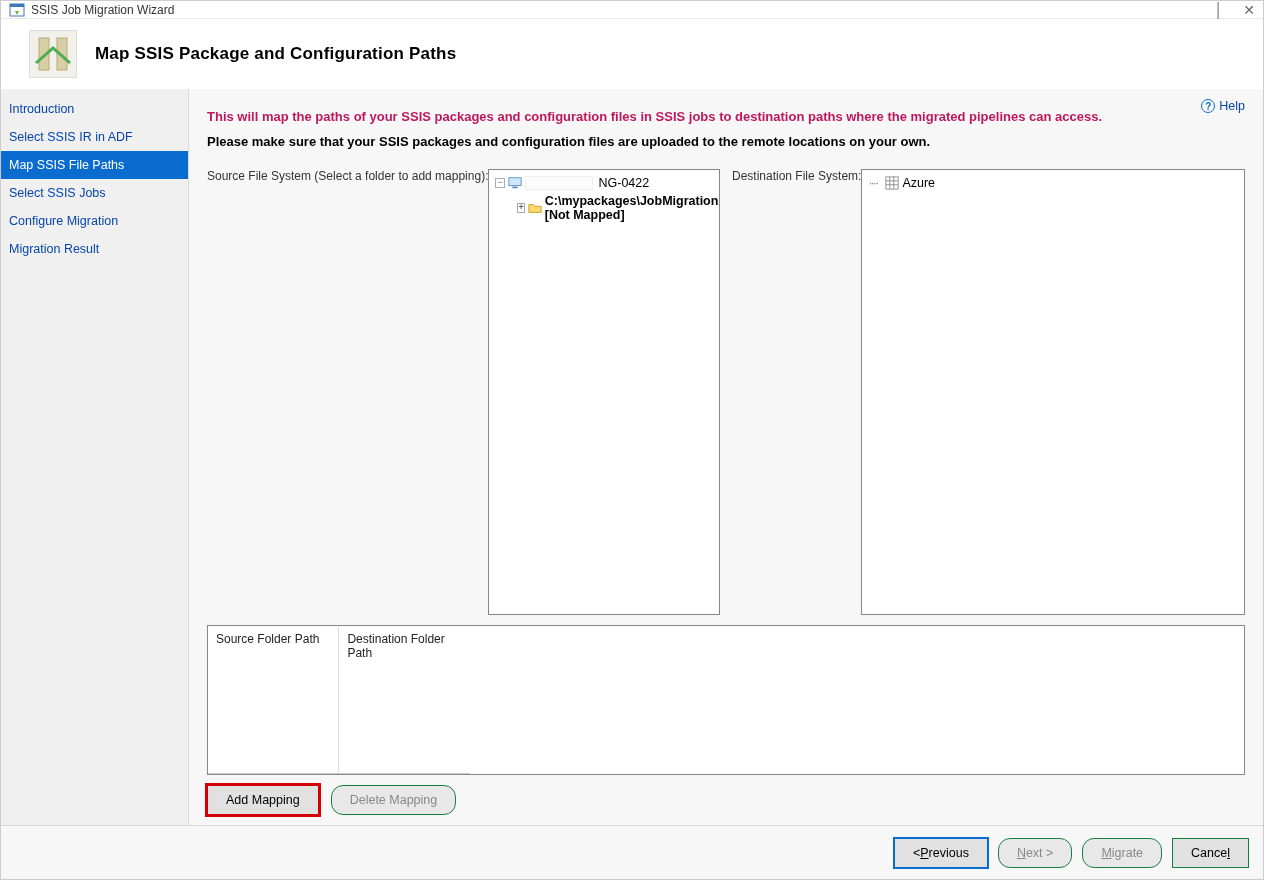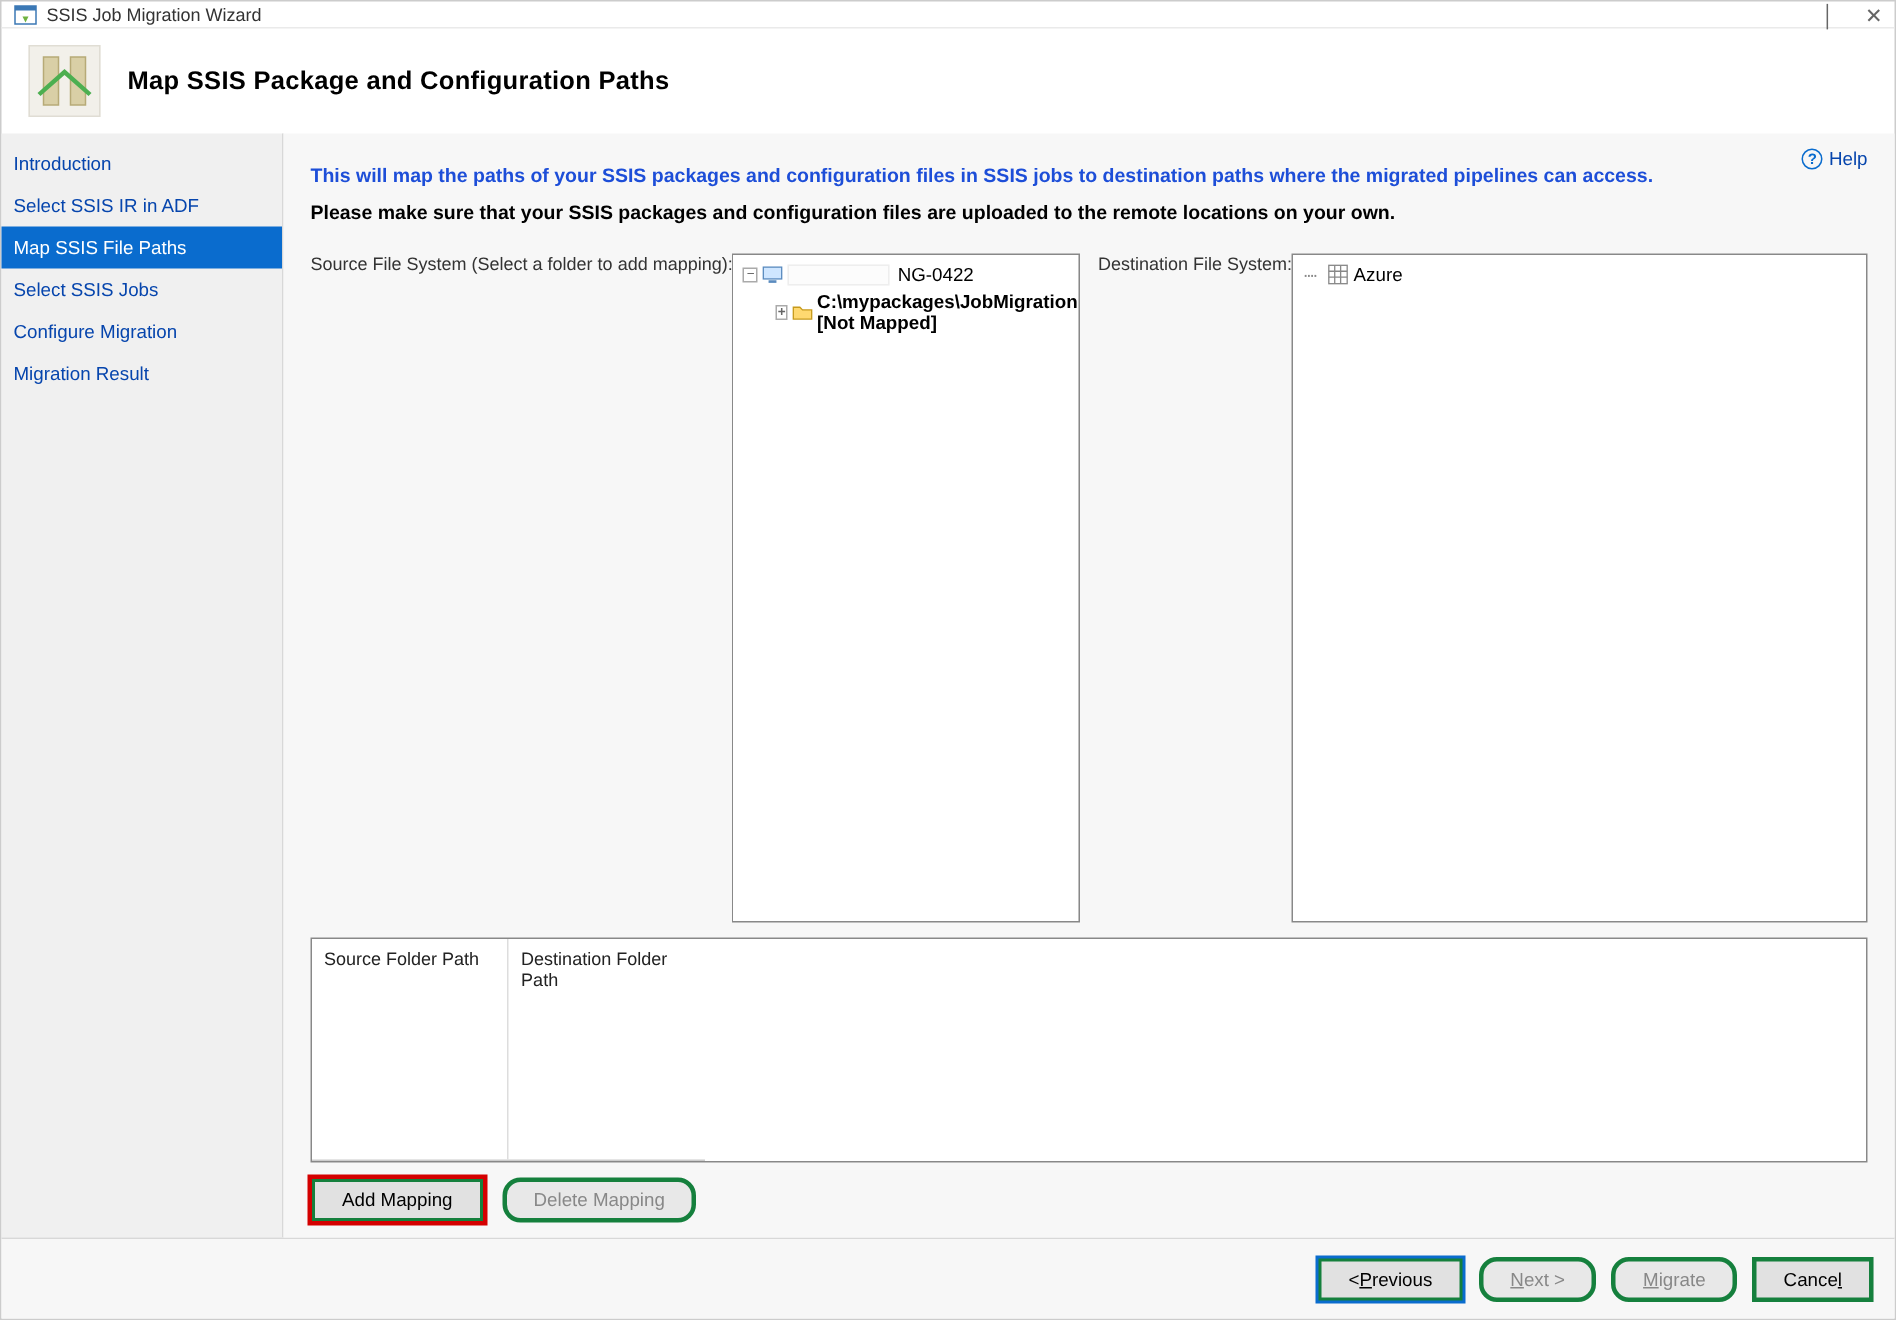--- a/index.html
+++ b/index.html
@@ -3,50 +3,50 @@
 <meta charset="utf-8">
 <style>
   * { box-sizing: border-box; }
   html, body { margin:0; padding:0; font-family:"Segoe UI", Tahoma, Arial, sans-serif; font-size:12px; color:#000; background:#fff;}
   .window { width:1264px; height:880px; display:flex; flex-direction:column; border:1px solid #ccc; background:#fff; position:relative; }
   .titlebar { height:18px; display:flex; align-items:center; padding:0 8px; font-size:12px; color:#333; border-bottom:1px solid #eaeaea;}
   .titlebar .app-icon { width:16px; height:16px; margin-right:6px; display:inline-flex; align-items:center; justify-content:center;}
   .titlebar-spacer { flex:1; }
   .win-controls { display:flex; gap:20px; align-items:center; color:#666;}
   .win-controls span { cursor:default; font-size:14px; }
-  .header { height:70px; display:flex; align-items:center; padding:0 18px; }
+  .header { height:70px; display:flex; align-items:center; padding:0 28px; }
   .header-icon { width:48px; height:48px; margin-right:18px; display:flex; align-items:center; justify-content:center; background:#f2f0ea; border:1px solid #e0ddd4;}
   .header-icon svg { width:40px; height:40px; }
   .header-title { font-size:17px; font-weight:700; letter-spacing:0.2px;}
   .body { flex:1; display:flex; min-height:0;}
   .sidebar { width:188px; background:#f0f0f0; border-right:1px solid #d8d8d8; padding-top:6px;}
   .sidebar-item { padding:7px 10px 7px 8px; font-size:12.5px; color:#0645ad; cursor:pointer;}
   .sidebar-item.active { background:#0a6cce; color:#fff;}
   .content { flex:1; background:#f7f7f7; padding:14px 18px 10px 18px; display:flex; flex-direction:column; min-height:0; position:relative;}
   .help-link { position:absolute; top:10px; right:18px; display:flex; align-items:center; gap:4px; color:#0645ad; font-size:12.5px;}
   .help-link .qicon { width:14px; height:14px; border-radius:50%; border:1.5px solid #0a6cce; display:inline-flex; align-items:center; justify-content:center; font-size:10px; color:#0a6cce; font-weight:700;}
-  .intro-text { font-size:13px; font-weight:700; color:#1d4ed8; line-height:1.6; margin-top:4px; margin-bottom:4px; max-width:980px;}
+  .intro-text { font-size:13px; font-weight:700; color:#be185d; line-height:1.6; margin-top:4px; margin-bottom:4px; max-width:980px;}
   .intro-text2 { font-size:13px; font-weight:700; color:#000; line-height:1.6; margin-bottom:16px; max-width:980px;}
   .panes { flex:1; display:flex; gap:12px; min-height:0;}
   .pane { flex:1; display:flex; flex-direction:row; min-height:0;}
   .pane-label { font-size:12px; color:#333; margin-bottom:4px;}
   .tree-box { flex:1; background:#fff; border:1px solid #888; overflow:auto; padding:4px 6px;}
   .tree-row { display:flex; align-items:center; gap:3px; padding:2px 0; font-size:12.5px;}
   .tree-row.child { padding-left:22px; font-weight:700;}
   .expander { width:10px; height:10px; display:inline-flex; align-items:center; justify-content:center; font-size:9px; color:#666; border:1px solid #aaa; line-height:1;}
   .monitor-icon svg, .folder-icon svg, .grid-icon svg { width:14px; height:14px; display:block;}
   .redact { display:inline-block; width:68px; height:14px; background:#fcfcfc; border:1px solid #eee; vertical-align:middle; margin-right:2px;}
   .dots { display:inline-block; width:14px; color:#888; letter-spacing:-2px;}
   .mapping-table { margin-top:10px; height:150px; border:1px solid #888; background:#fff; display:flex; flex-direction:row;}
   .mapping-head { display:flex; border-bottom:1px solid #ccc;}
   .mapping-head > div { flex:1; padding:6px 8px; font-size:12px; color:#222; border-right:1px solid #ddd;}
   .mapping-head > div:last-child { border-right:none;}
   .mapping-body { flex:1; }
   .action-row { margin-top:10px; display:flex; gap:12px;}
-  .btn { height:30px; padding:0 18px; font-size:12.5px; background:#e1e1e1; border:3px solid #15803d; cursor:pointer; display:inline-flex; align-items:center; justify-content:center; color:#000;}
+  .btn { height:30px; padding:0 18px; font-size:12.5px; background:#e1e1e1; border:1px solid #15803d; cursor:pointer; display:inline-flex; align-items:center; justify-content:center; color:#000;}
   .btn.disabled { color:#888; background:#e8e8e8; cursor:default;border-radius:12px;}
   .btn.highlight-add { outline:3px solid #d40000; outline-offset:-1px;}
   .footer { height:54px; border-top:1px solid #d8d8d8; display:flex; align-items:center; justify-content:flex-end; gap:10px; padding:0 14px; background:#f7f7f7;}
   .btn.focus-blue { outline:2px solid #0a6cce; outline-offset:-1px;}
   .underline-key { text-decoration:underline;}
 </style>
 </head>
 <body>
 
 <div class="window">

